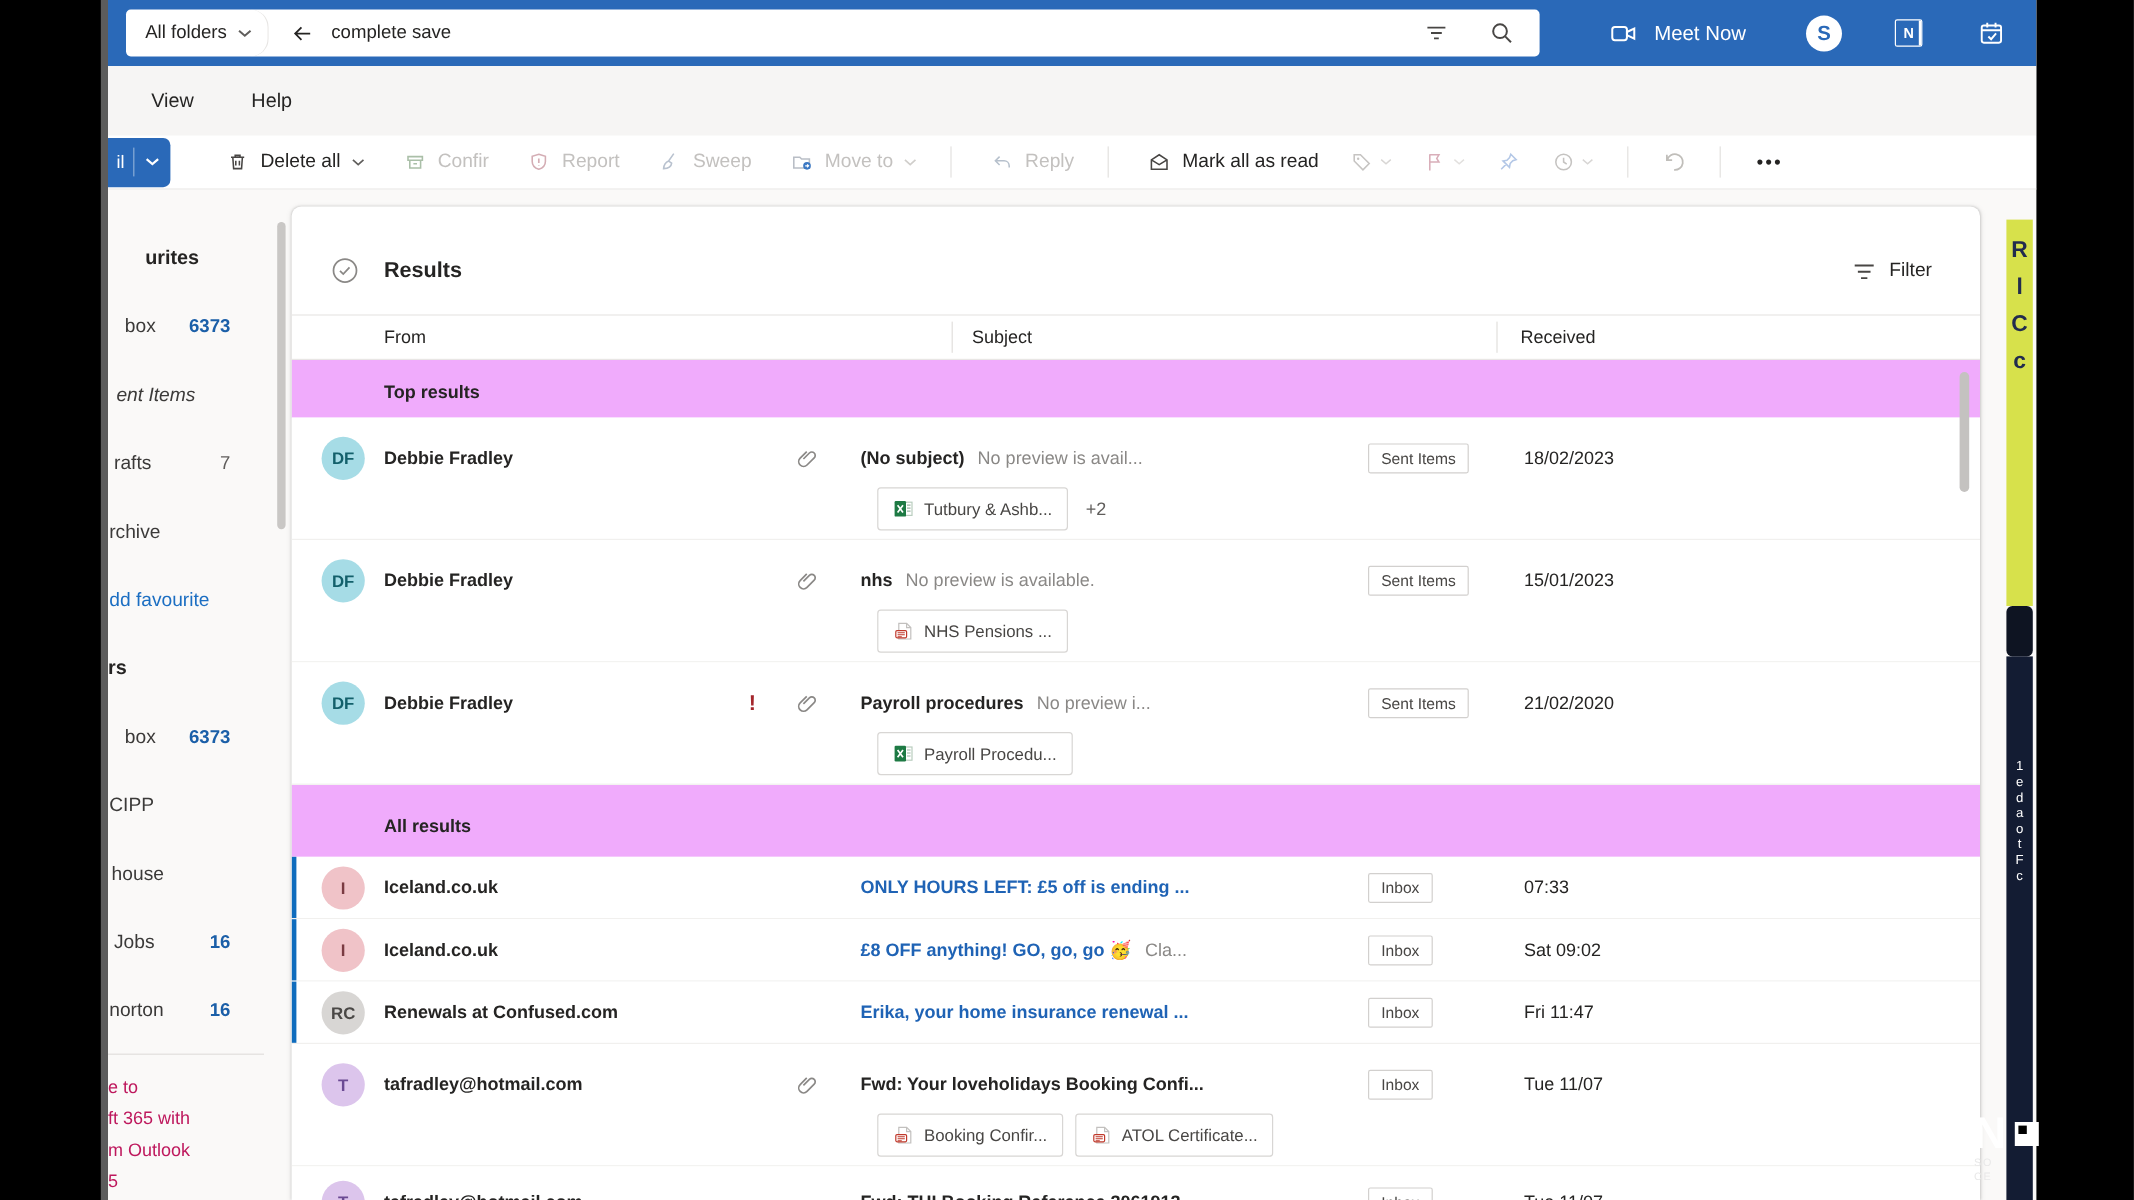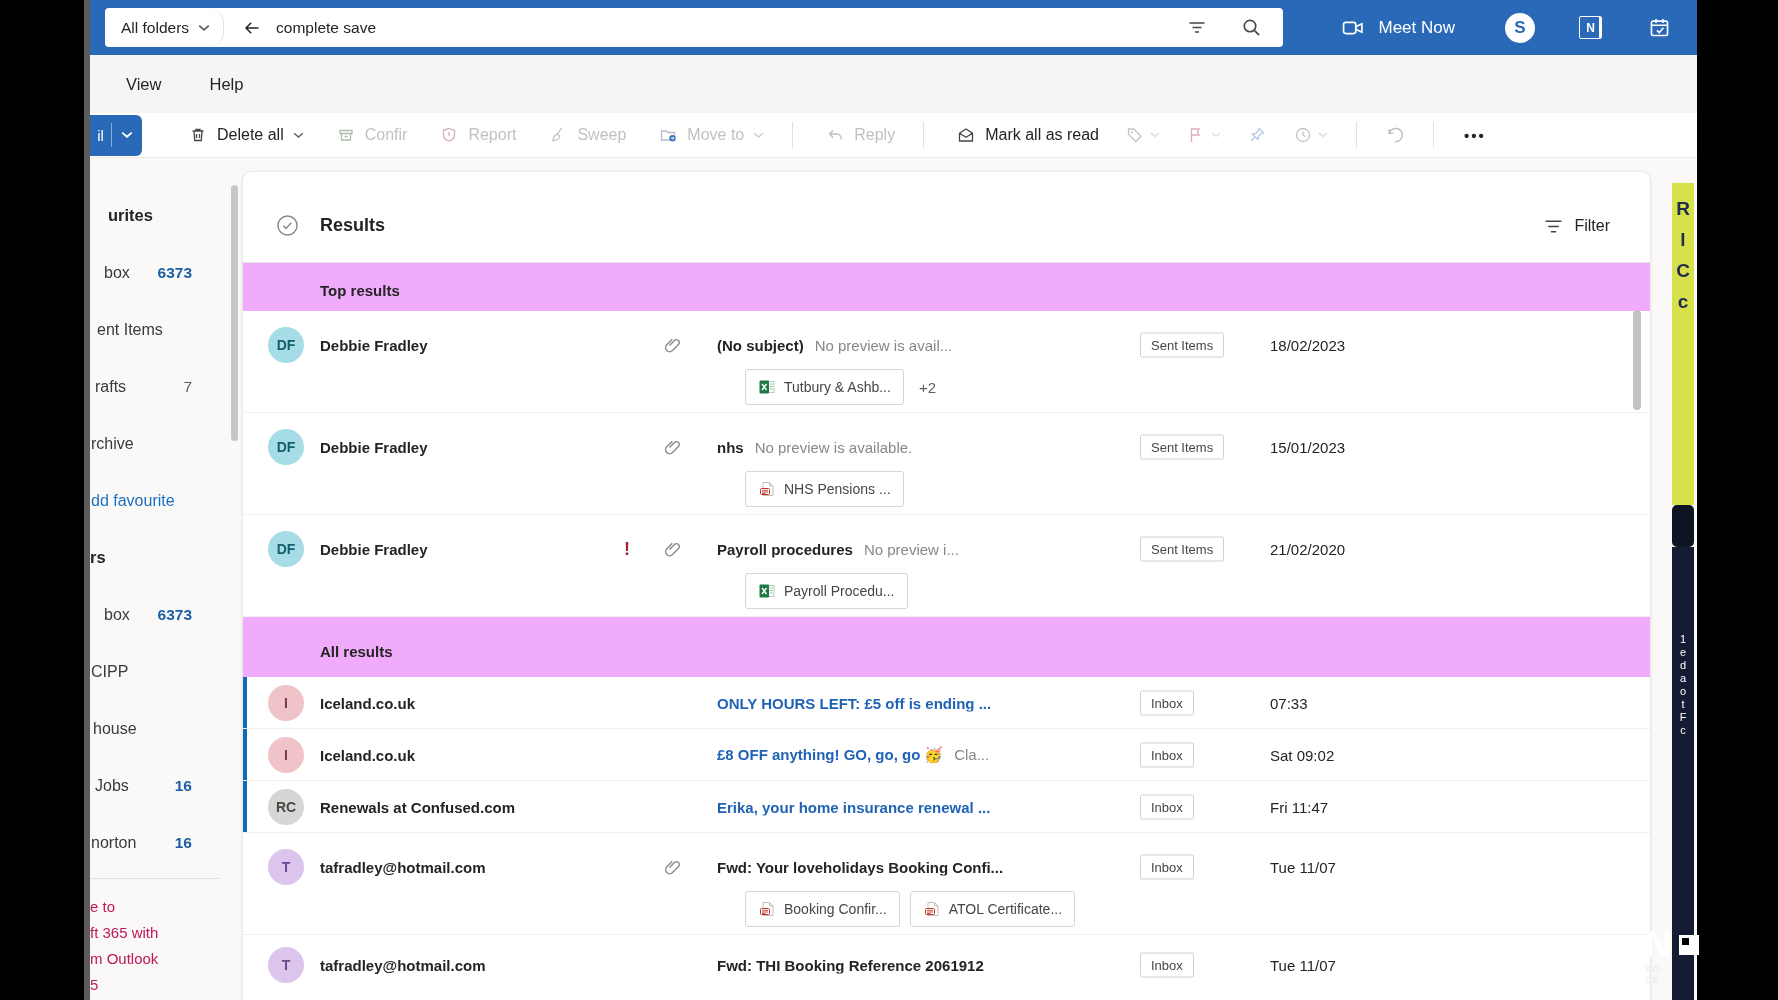--- a/index.html
+++ b/index.html
@@ -74,21 +74,21 @@
   .ubar{position:absolute;left:0;top:0;height:100%;width:4px;background:#0f6cbd;}
   .av{left:25px;width:36px;height:36px;border-radius:50%;display:flex;align-items:center;justify-content:center;
       font-size:14px;font-weight:700;}
   .from{left:77px;font-size:15px;font-weight:600;color:#252423;white-space:nowrap;}
   .imp{left:381px;color:#a4262c;font-weight:700;font-size:18px;}
   .clip{left:419px;display:flex;}
   .subj{left:474px;width:416px;white-space:nowrap;overflow:hidden;font-size:15px;}
   .title{font-weight:600;color:#252423;}
   .title.blue{color:#1f63b5;font-weight:700;}
   .prev{color:#8a8886;margin-left:11px;font-weight:400;}
-  .chips{position:absolute;left:502px;top:58px;display:flex;align-items:center;gap:10px;}
+  .chips{position:absolute;left:488px;top:58px;display:flex;align-items:center;gap:10px;}
   .chip{display:flex;align-items:center;gap:8px;height:34px;padding:0 12px;border:1px solid #d8d6d4;
         border-radius:3px;background:#fff;font-size:14px;color:#484644;white-space:nowrap;}
   .extra{font-size:15px;color:#605e5c;margin-left:5px;}
   .badge{left:897px;padding:4px 10px;border:1px solid #d2d0ce;border-radius:2px;font-size:13px;color:#484644;background:#fff;}
   .recv{left:1027px;font-size:15px;color:#252423;white-space:nowrap;}
   .cardscroll{position:absolute;left:1390px;top:138px;width:8px;height:100px;border-radius:4px;background:#c4c2c0;}
 
   
   .adwrap{position:absolute;left:1582px;top:183px;width:22px;height:817px;}
   .adyellow{position:absolute;top:0;width:22px;height:322px;background:#d7e14b;color:#222c4e;font-weight:700;
@@ -316,28 +316,28 @@
           </span>
       </div>
 
       <div class="tdiv"></div>
 
       <div class="more">•••</div>
     </div>
 
     <div class="sidebar">
       <div id="sidebar-list">
-          <div class="sitem hdr" style="padding-left: 18px;">
+          <div class="sitem hdr" style="padding-left: 8px; margin-left: 23px;">
             <span>urites</span>
           </div>
           <div class="sitem" style="padding-left: 14px;">
             <span>box</span>
             <span class="scount">6373</span>
           </div>
-          <div class="sitem" style="padding-left: 7px;">
+          <div class="sitem" style="padding-left: 7px; font-style: italic;">
             <span>ent Items</span>
           </div>
           <div class="sitem" style="padding-left: 5px;">
             <span>rafts</span>
             <span class="scount muted">7</span>
           </div>
           <div class="sitem" style="padding-left: 1px;">
             <span>rchive</span>
           </div>
           <div class="sitem link" style="padding-left: 1px;">
@@ -383,20 +383,27 @@
               <path d="M8 12.2l2.6 2.6 5-5.4" fill="none" stroke="#8a8886" stroke-width="1.4"></path>
             </svg>
         </span>
         <span class="cardtitle">Results</span>
         <span class="filterbtn">
           <svg width="19" height="15" viewBox="0 0 18 14">
               <path d="M1.5 2h15M4 7h10M6.5 12h5" fill="none" stroke="#484644" stroke-width="1.5"></path>
             </svg>
           <span>Filter</span>
         </span>
+      </div>
+      <div class="colrow">
+        <span class="col-from">From</span>
+        <span class="col-subj">Subject</span>
+        <span class="col-recv">Received</span>
+        <i class="coldiv" style="left:550px"></i>
+        <i class="coldiv" style="left:1004px"></i>
       </div>
       <div id="rows-container">
           <div class="seclabel">Top results</div>
           <div class="row tall">
             <div class="l1 av" style="background: rgb(166, 220, 230); color: rgb(19, 96, 107);">DF</div>
             <div class="l1 from">Debbie Fradley</div>
             <div class="l1 clip">
               <svg width="20" height="20" viewBox="0 0 20 20">
                 <path d="M7.5 10.5l5-5a2.8 2.8 0 014 4l-6 6a4 4 0 01-5.7-5.7l5.5-5.5" fill="none" stroke="#8a8886" stroke-width="1.4"></path>
               </svg>

